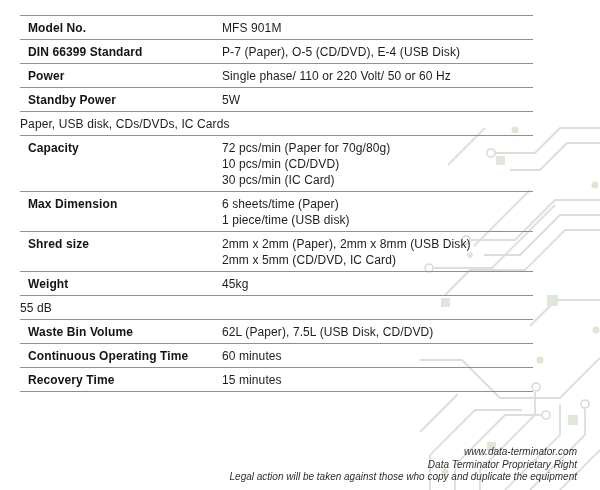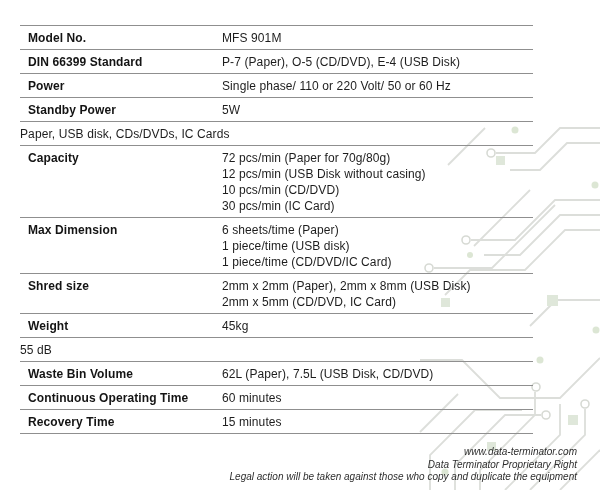--- a/index.html
+++ b/index.html
@@ -22,21 +22,21 @@
     position: absolute;
     left: 0;
     top: 0;
     width: 600px;
     height: 490px;
     z-index: 0;
   }
   .spec-table {
     position: absolute;
     left: 20px;
-    top: 25px;
+    top: 15px;
     width: 513px;
     z-index: 1;
     border-bottom: 1px solid var(--line-color);
   }
   .spec-row {
     display: flex;
     border-top: 1px solid var(--line-color);
     padding: 4px 0 3px 0;
     background: transparent;
   }
@@ -154,32 +154,30 @@
   <div class="spec-row">
     <div class="spec-values">
         <div class="value-line">Paper, USB disk, CDs/DVDs, IC Cards</div>
       </div>
   </div>
 
   <div class="spec-row">
     <div class="spec-label">Capacity</div>
     <div class="spec-values">
         <div class="value-line">72 pcs/min (Paper for 70g/80g)</div>
-        <div class="value-line">12 pcs/min (USB Disk without casing)</div>
         <div class="value-line">10 pcs/min (CD/DVD)</div>
         <div class="value-line">30 pcs/min (IC Card)</div>
       </div>
   </div>
 
   <div class="spec-row">
     <div class="spec-label">Max Dimension</div>
     <div class="spec-values">
         <div class="value-line">6 sheets/time (Paper)</div>
         <div class="value-line">1 piece/time (USB disk)</div>
-        <div class="value-line">1 piece/time (CD/DVD/IC Card)</div>
       </div>
   </div>
 
   <div class="spec-row">
     <div class="spec-label">Shred size</div>
     <div class="spec-values">
         <div class="value-line">2mm x 2mm (Paper), 2mm x 8mm (USB Disk)</div>
         <div class="value-line">2mm x 5mm (CD/DVD, IC Card)</div>
       </div>
   </div>

